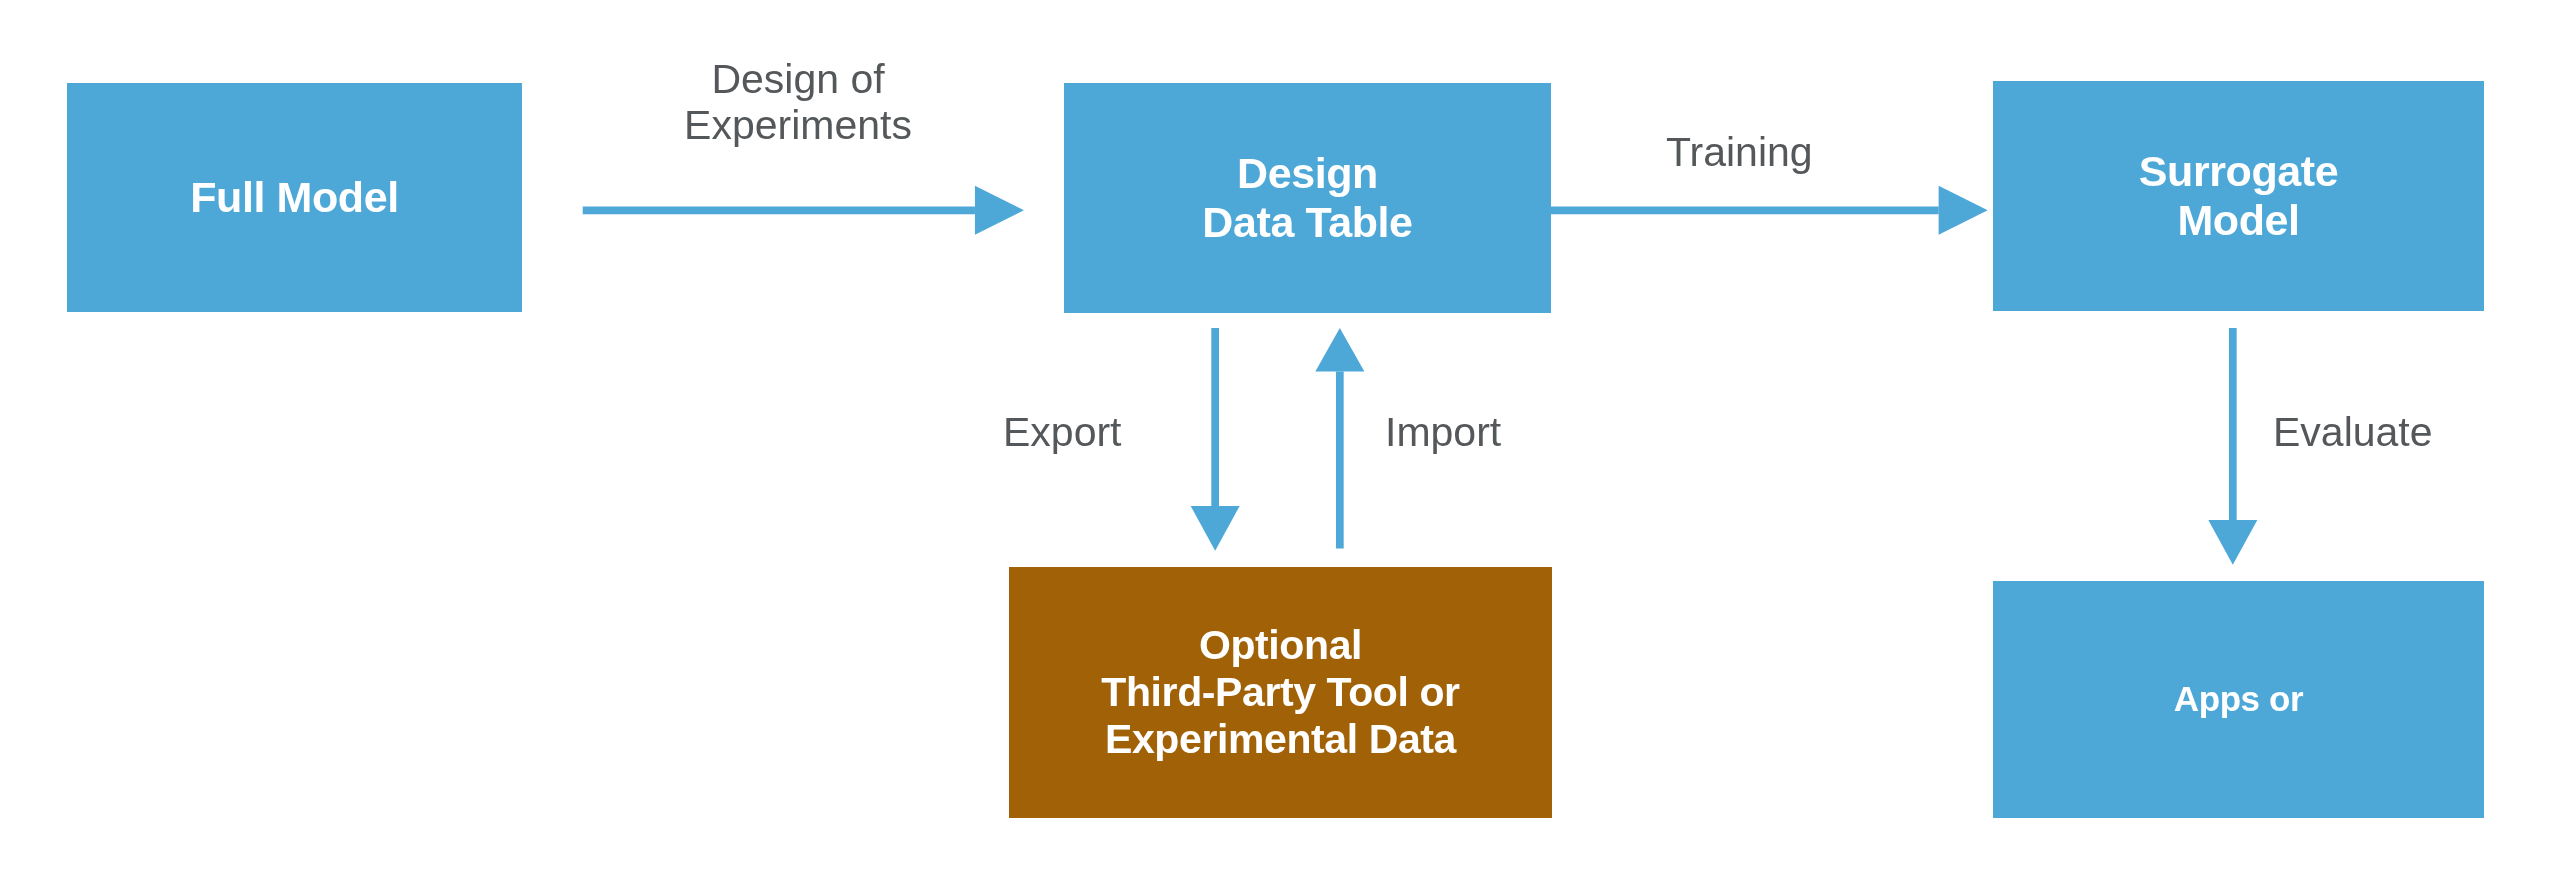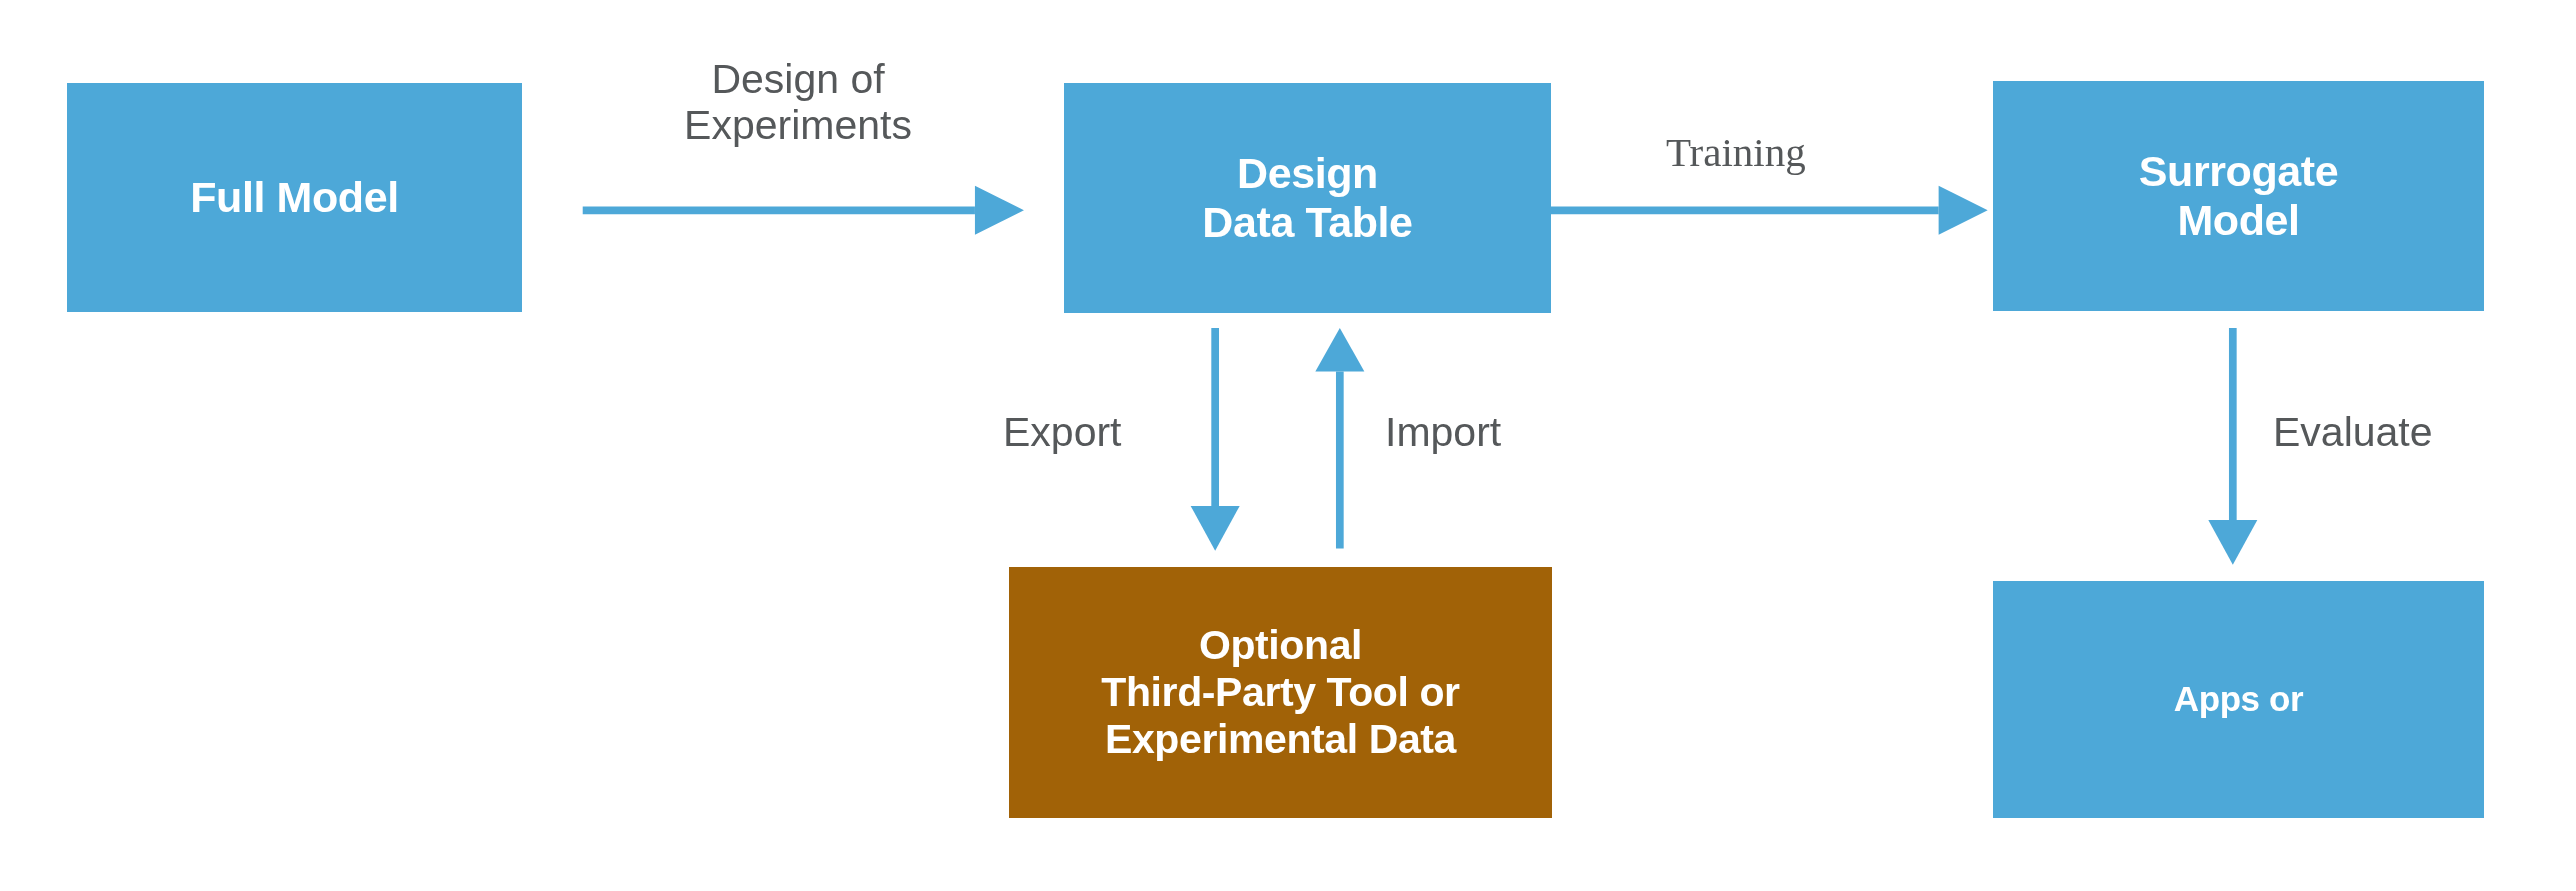--- a/index.html
+++ b/index.html
@@ -67,21 +67,21 @@
     line-height: 1.12;
     white-space: nowrap;
   }
   .edge-label .line { display: block; }
   .edge-label.center { text-align: center; }
 
   #label-design-of-experiments {
     left: 672px; top: 57px; width: 252px;
     text-align: center;
   }
-  #label-training  { left: 1666px; top: 130px; font-family: Liberation Serif, serif; }
+  #label-training  { left: 1666px; top: 130px; }
   #label-export    { left: 1003px; top: 410px; }
   #label-import    { left: 1385px; top: 410px; }
   #label-evaluate  { left: 2273px; top: 410px; }
 
   
   #arrow-layer {
     position: absolute;
     left: 0; top: 0;
     width: 2576px; height: 892px;
     pointer-events: none;

